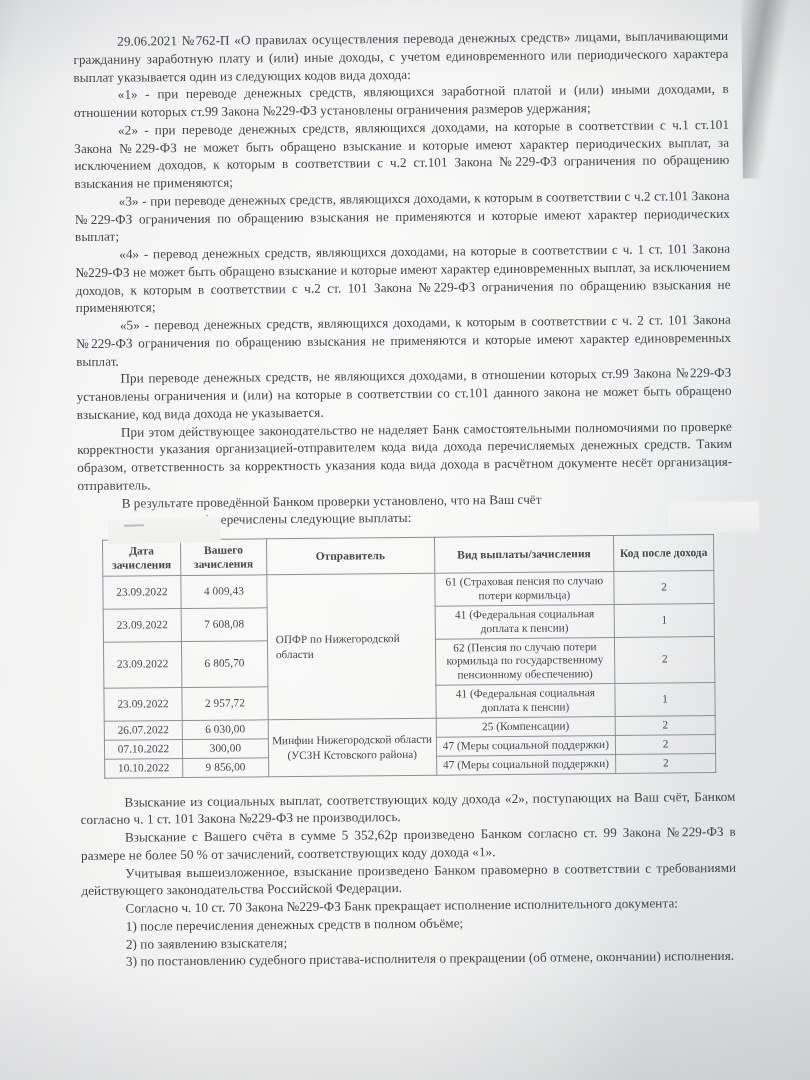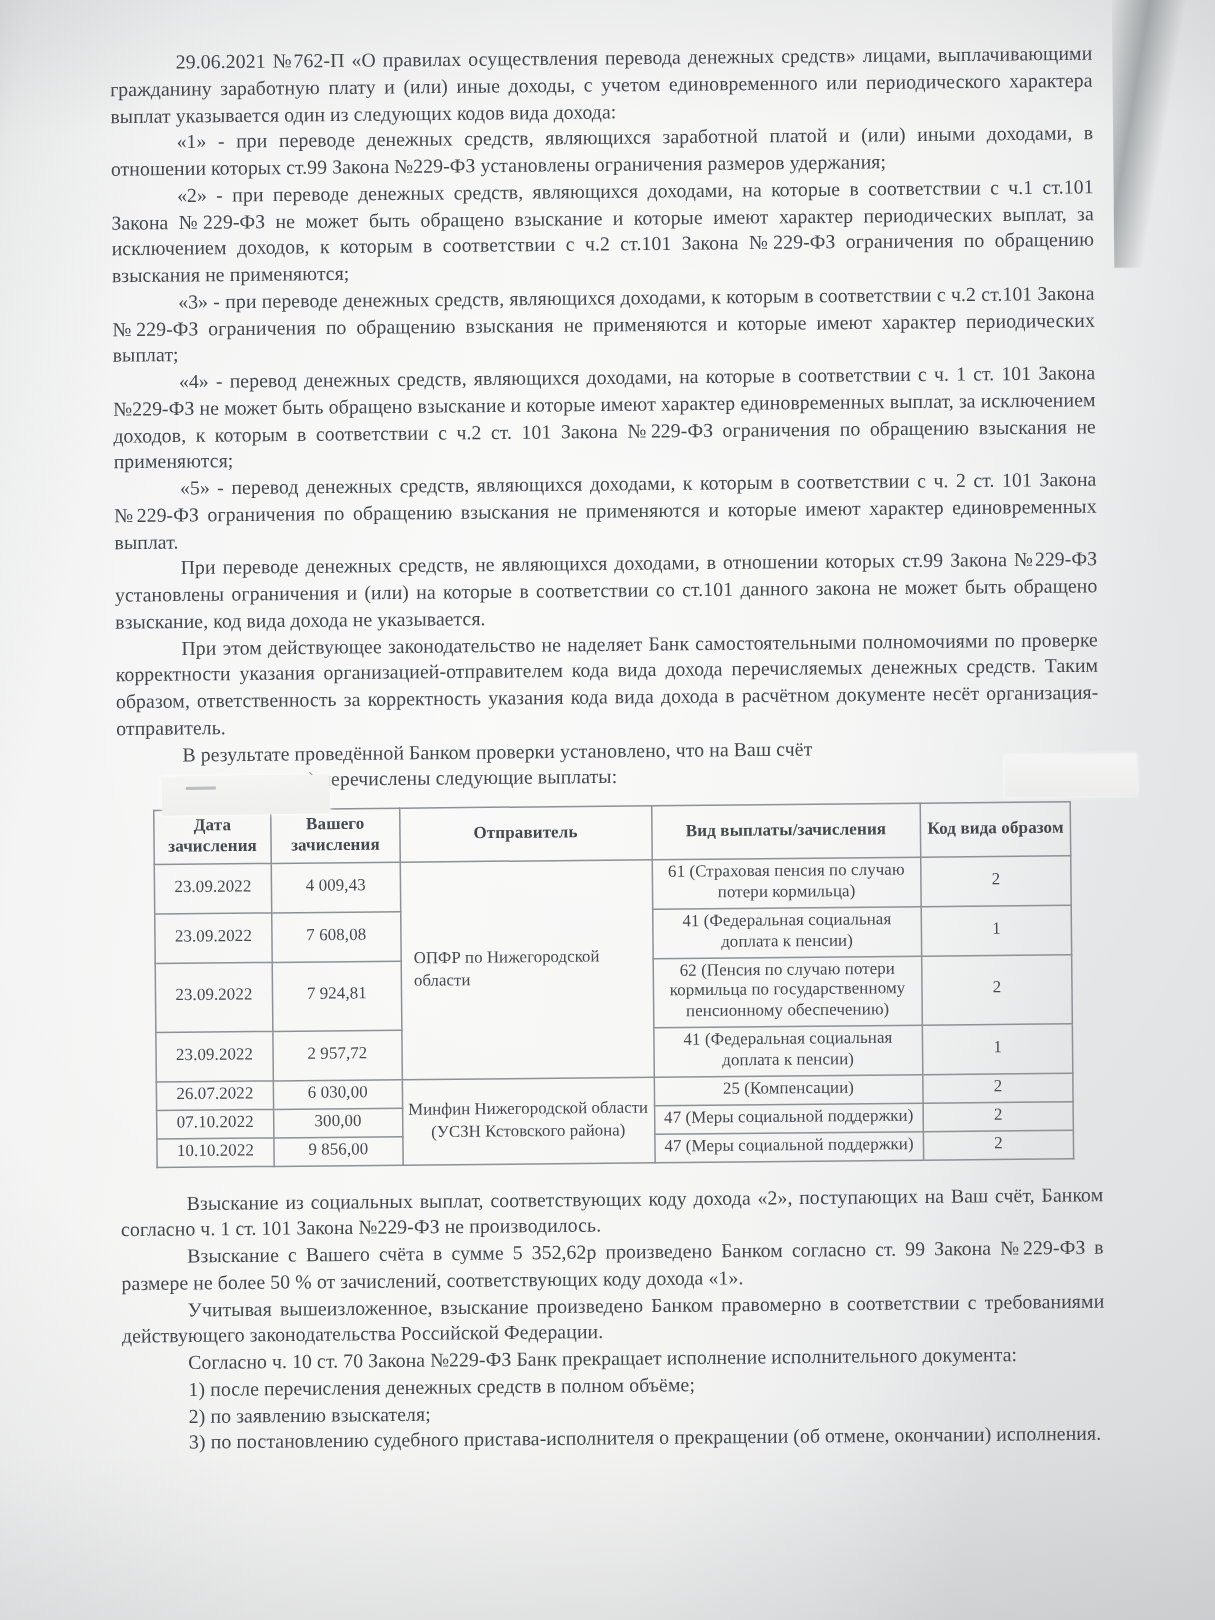--- a/index.html
+++ b/index.html
@@ -228,40 +228,40 @@
               <col class="c-sender">
             <col class="c-kind">
               <col class="c-code">
           </colgroup>
           <thead>
             <tr>
               <th>Дата зачисления</th>
               <th>Вашего зачисления</th>
               <th>Отправитель</th>
               <th>Вид выплаты/зачисления</th>
-              <th>Код вида образом</th>
+              <th>Код после дохода</th>
             </tr>
           </thead>
           <tbody>
             <tr>
               <td>23.09.2022</td>
               <td>4 009,43</td>
               <td class="sender left-al" rowspan="4">ОПФР по Нижегородской области</td>
               <td>61 (Страховая пенсия по случаю потери кормильца)</td>
               <td>2</td>
             </tr>
             <tr>
               <td>23.09.2022</td>
               <td>7 608,08</td>
               <td>41 (Федеральная социальная доплата к пенсии)</td>
               <td>1</td>
             </tr>
             <tr>
               <td>23.09.2022</td>
-              <td>7 924,81</td>
+              <td>6 805,70</td>
               <td>62 (Пенсия по случаю потери кормильца по государственному пенсионному обеспечению)</td>
               <td>2</td>
             </tr>
             <tr>
               <td>23.09.2022</td>
               <td>2 957,72</td>
               <td>41 (Федеральная социальная доплата к пенсии)</td>
               <td>1</td>
             </tr>
             <tr>

